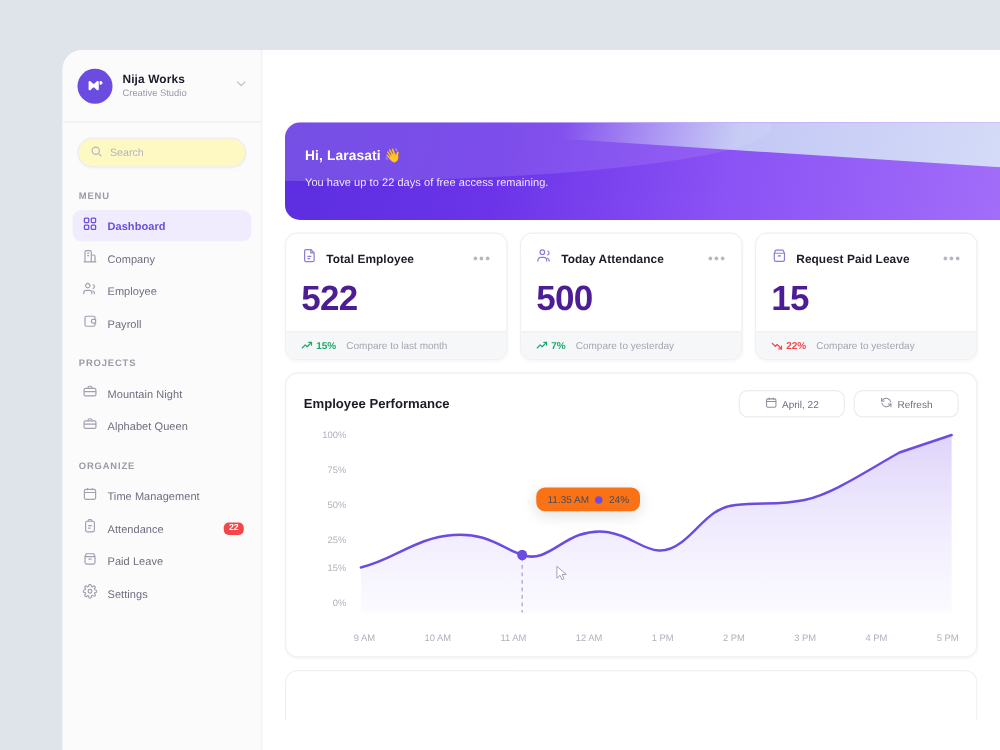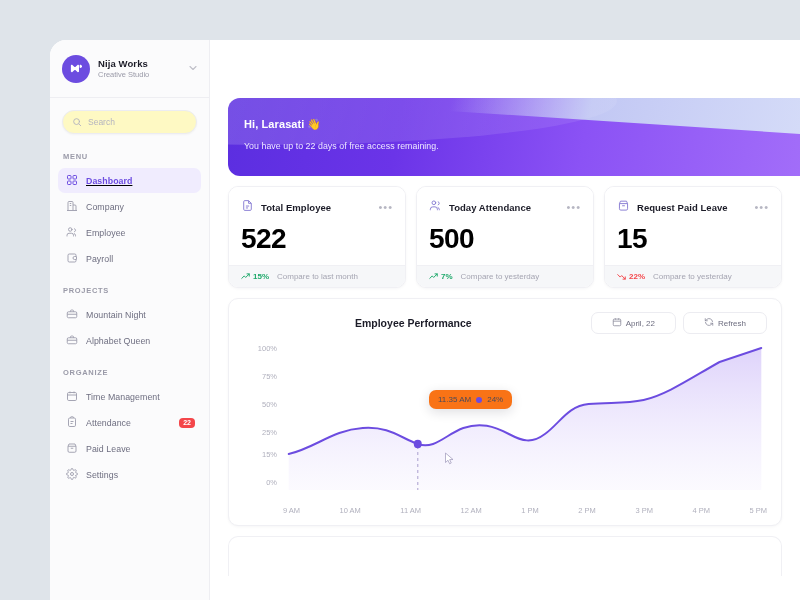--- a/index.html
+++ b/index.html
@@ -80,21 +80,21 @@
     margin: 1px 8px;
     padding: 0 8px;
     border-radius: 7px;
     cursor: pointer;
     position: relative;
   }
   .nav-item .label {
     font-size: 8.8px; color: #6e6e80; letter-spacing: .05px;
     white-space: nowrap;
   }
-  .nav-item.active { background: #f0ecfe; text-decoration: underline; }
+  .nav-item.active { background: #f0ecfe; }
   .nav-item.active .label { color: #6c4ce0; font-weight: 600; }
   .nav-item.active svg { color: #6c4ce0; }
   .nav-item svg { color: #a0a0b0; flex-shrink: 0; }
   .badge {
     position: absolute; right: 6px;
     background: #f4464a; color: #fff;
     font-size: 7px; font-weight: 700;
     border-radius: 4px;
     padding: 1.5px 4px;
     line-height: 1;
@@ -153,21 +153,21 @@
     box-shadow: 0 1px 3px rgba(20,20,43,.04);
   }
   .stat-body { padding: 11px 12px 12px 12px; background:#fff; }
   .stat-head { display: flex; align-items: center; gap: 7px; }
   .stat-title {
     font-size: 9.5px; font-weight: 700; color: #1c1c28;
     letter-spacing: .05px; flex: 1; white-space: nowrap;
   }
   .dots { color: #b6b6c2; font-size: 11px; line-height: 0; letter-spacing: 1px; cursor: pointer; }
   .stat-value {
-    font-size: 28px; font-weight: 700; color: #000000;
+    font-size: 28px; font-weight: 700; color: #4c1d95;
     letter-spacing: -.6px; margin-top: 9px; line-height: 1;
   }
   .stat-foot {
     display: flex; align-items: center; gap: 8px;
     background: #f6f7f9;
     padding: 6px 12px;
     border-top: 1px solid #f0f0f4;
   }
   .trend { display: flex; align-items: center; gap: 3px; font-size: 8px; font-weight: 700; }
   .trend.up { color: #1fa96b; }
@@ -176,21 +176,21 @@
 
   
   .chart-card {
     margin-top: 10px;
     border-radius: 10px;
     border: 1px solid #f0f0f4;
     background: #fff;
     padding: 13px 14px 8px 14px;
     box-shadow: 0 1px 3px rgba(20,20,43,.04);
   }
-  .chart-head { display: flex; align-items: center; text-align: center; }
+  .chart-head { display: flex; align-items: center; }
   .chart-title { font-size: 10.5px; font-weight: 700; color: #1c1c28; flex: 1; }
   .pill {
     display: inline-flex; align-items: center; gap: 4px;
     border: 1px solid #ececf1; border-radius: 7px;
     padding: 4px 20px; margin-left: 7px;
     font-size: 8px; color: #6e6e80; cursor: pointer;
     background: #fff;
   }
   .pill svg { color: #8e8e9e; }
 

